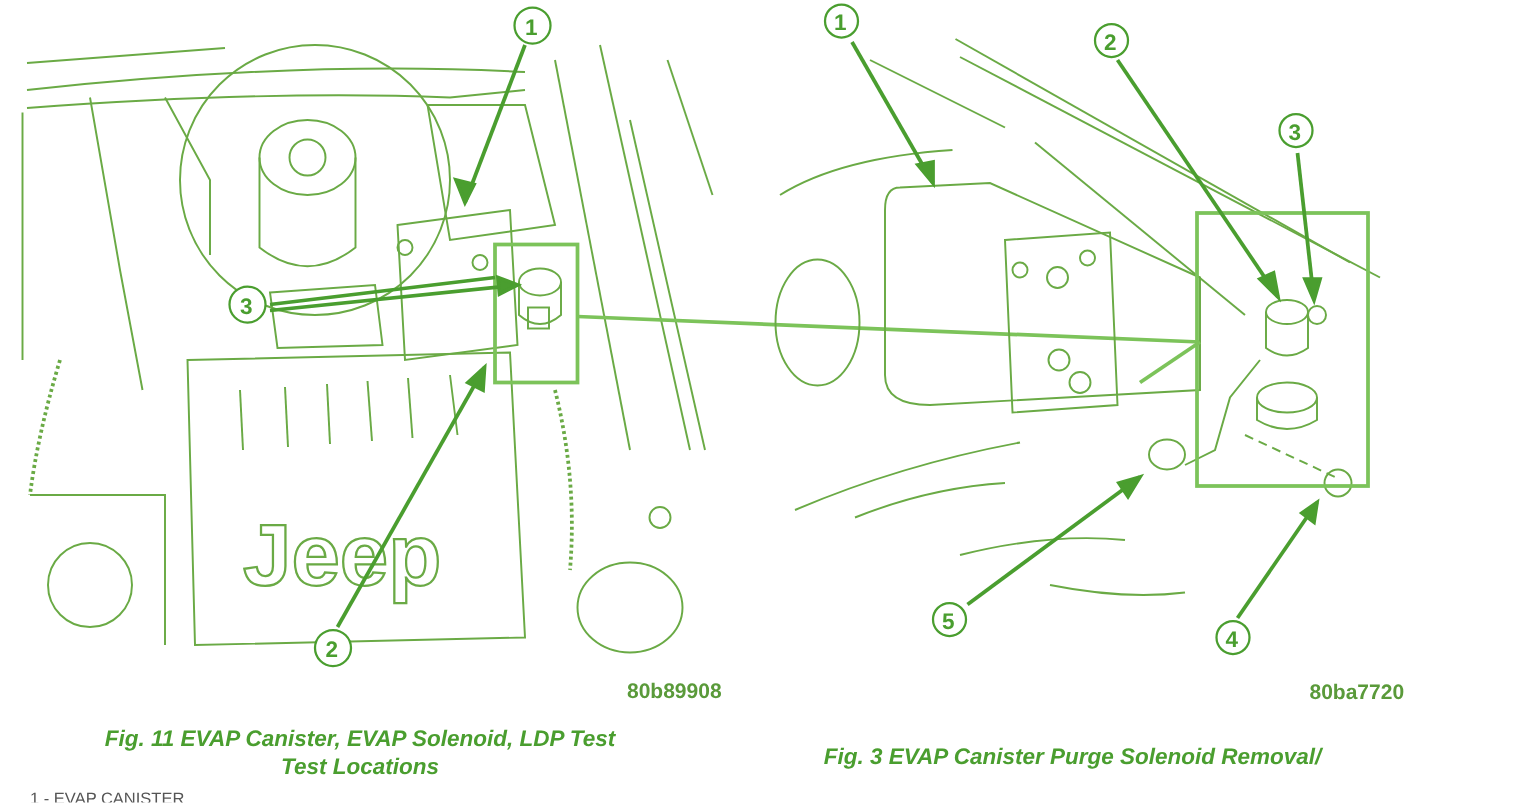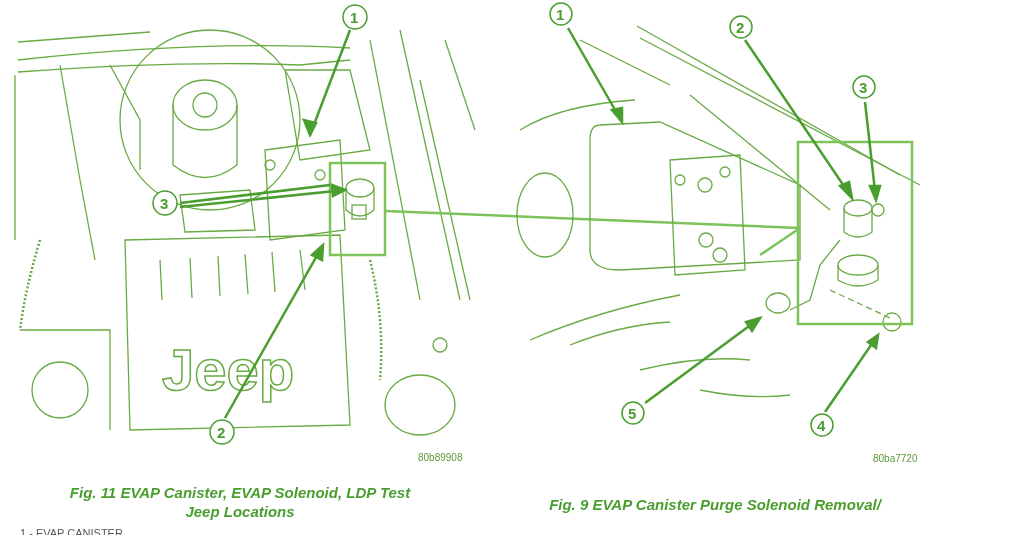--- a/index.html
+++ b/index.html
@@ -1,19 +1,19 @@
 <!DOCTYPE html>
 <html><head>
 <meta charset="utf-8">
 <style>
   html, body { margin:0; padding:0; background:#ffffff; }
   body { width:1024px; height:535px; position:relative; overflow:hidden; font-family:"Liberation Sans", sans-serif; }
   .fig-svg { position:absolute; left:0; top:0; width:1024px; height:535px; }
   .caption { position:absolute; color:#4a9e2f; font-weight:bold; font-style:italic; font-size:15px; text-align:center; line-height:19px; font-family:"Liberation Sans", sans-serif; }
-  .code { position:absolute; color:#5a9a3a; font-size:10px; font-weight:normal; font-family:"Liberation Sans", sans-serif; }
+  .code { position:absolute; color:#5a9a3a; font-size:14px; font-weight:bold; font-family:"Liberation Sans", sans-serif; }
   .legend { position:absolute; left:20px; top:527px; font-size:11px; color:#555; font-family:"Liberation Sans", sans-serif; }
   .callout-text { font-family:"Liberation Sans", sans-serif; font-weight:bold; font-size:15px; fill:#4a9e2f; }
 </style>
 </head>
 <body>
 
 <svg class="fig-svg" viewBox="0 0 1024 535" xmlns="http://www.w3.org/2000/svg">
   <g fill="none" stroke="#6aaa45" stroke-width="1.3">
 
     <path d="M18 42 L150 32"></path>
@@ -155,18 +155,18 @@
       <circle cx="822" cy="425" r="11" fill="#fff" stroke="#4a9e2f" stroke-width="1.5"></circle>
       <text class="callout-text" x="817" y="431">4</text>
     </g>
 </svg>
 
 <div class="code" style="left:418px;top:452px;">80b89908</div>
 <div class="code" style="left:873px;top:453px;">80ba7720</div>
 
 <div class="caption" style="left:20px;top:483px;width:440px;">
   <div>Fig. 11 EVAP Canister, EVAP Solenoid, LDP Test</div>
-  <div>Jeep Locations</div>
+  <div>Test Locations</div>
 </div>
 <div class="caption" style="left:525px;top:495px;width:380px;">
-  <div>Fig. 9 EVAP Canister Purge Solenoid Removal/</div>
+  <div>Fig. 3 EVAP Canister Purge Solenoid Removal/</div>
 </div>
 <div class="legend">1 - EVAP CANISTER</div>
 
 </body></html>

